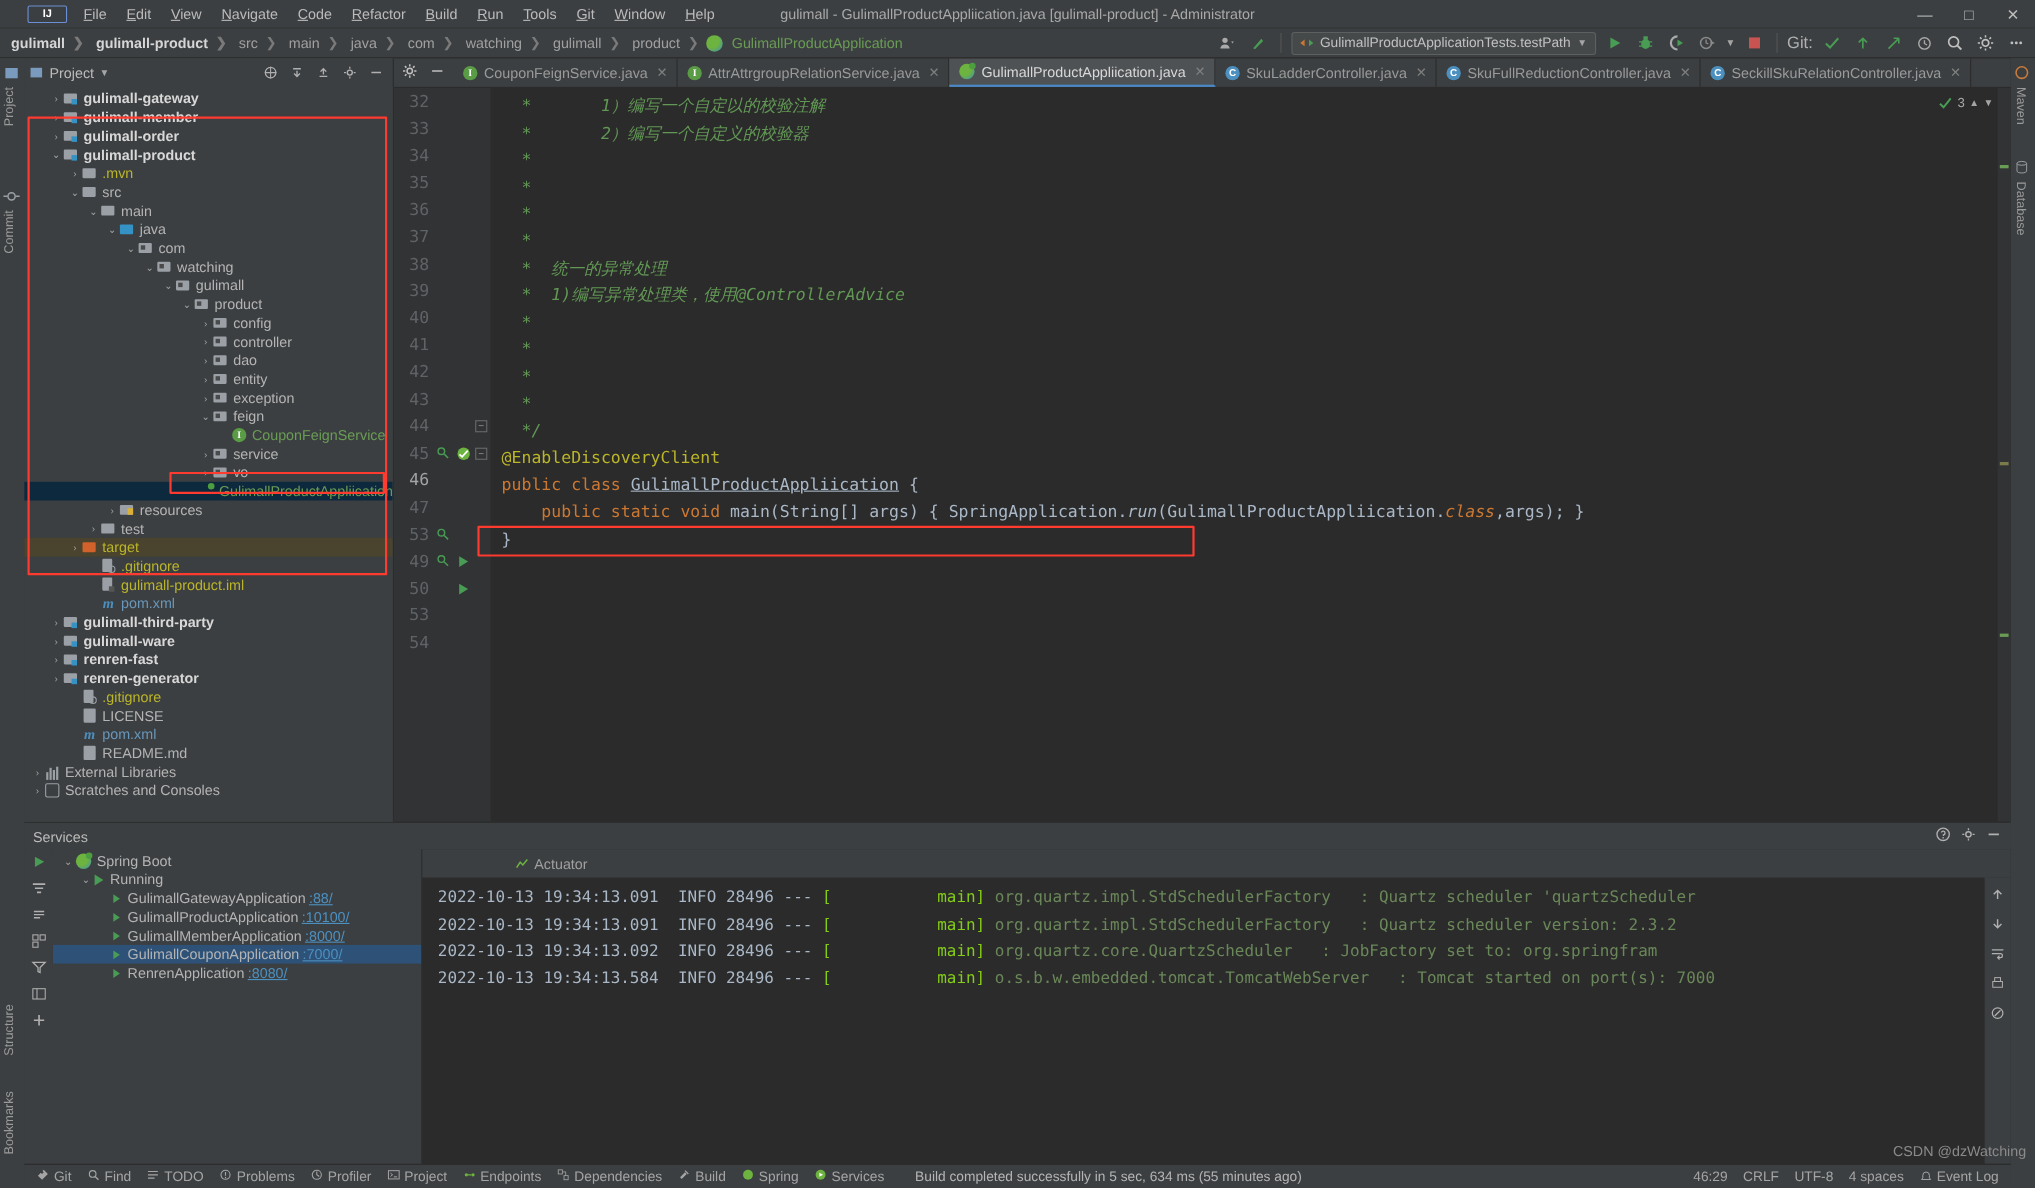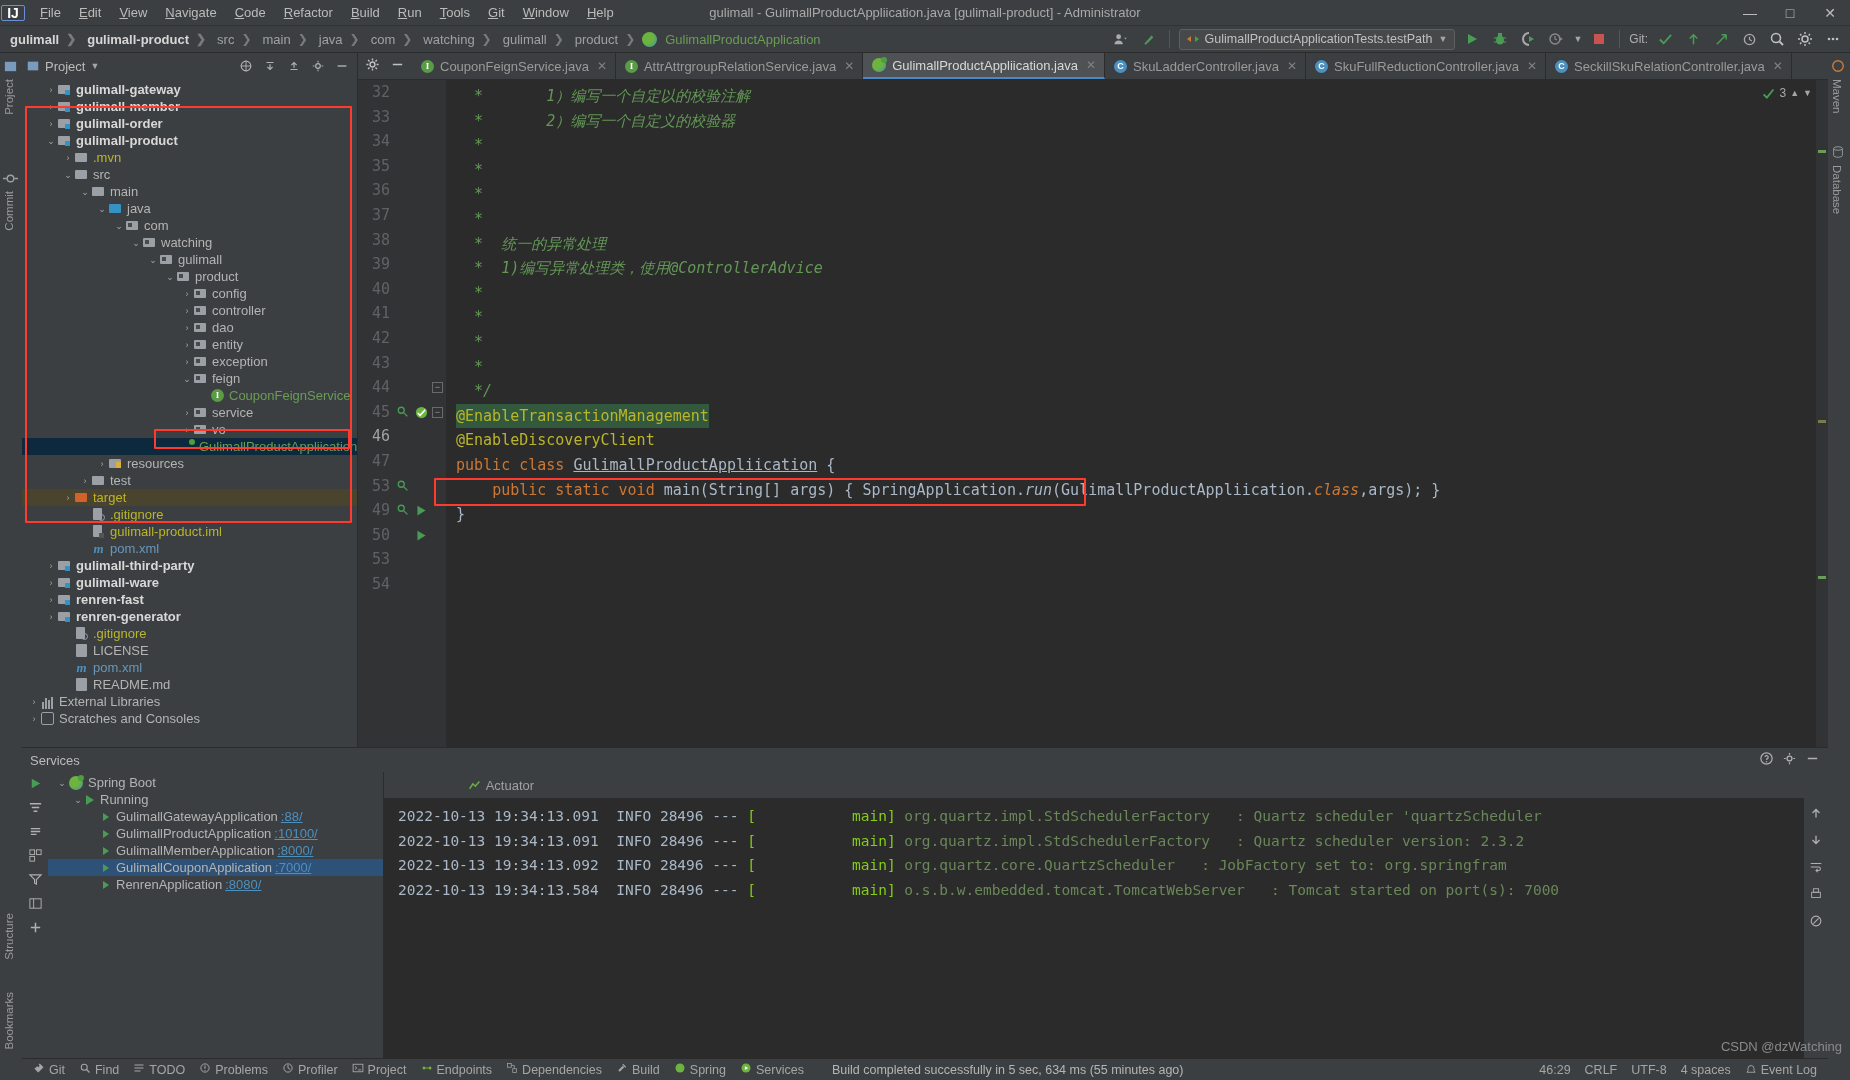--- a/index.html
+++ b/index.html
@@ -2,23 +2,23 @@
 <html><head>
 <meta charset="utf-8">
 <style>
   * { box-sizing: border-box; margin:0; padding:0; }
   html,body { width:1850px; height:1080px; overflow:hidden; background:#3c3f41; }
   body { font-family:"Liberation Sans", sans-serif; font-size:13px; color:#bbbbbb; }
 
   
   .titlebar { height:26px; background:#3c3f41; display:flex; align-items:center;
               border-bottom:1px solid #323232; position:relative; }
-  .ij-logo { width:24px; height:16px; margin:0 6px 0 1px; background:#3c3f41;
+  .ij-logo { width:36px; height:16px; margin:0 6px 0 25px; background:#3c3f41;
              border:1px solid #6b8fd6; border-radius:2px; color:#ffffff;
-             font-size:14px; line-height:14px; text-align:center; font-weight:bold;
+             font-size:10px; line-height:14px; text-align:center; font-weight:bold;
              font-family:"Liberation Sans", sans-serif; }
   .menu { display:flex; align-items:center; gap:0px; }
   .menu-item { padding:3px 9px; font-size:13px; color:#bbbbbb; white-space:nowrap; }
   .title-text { position:absolute; left:0; right:0; text-align:center; font-size:13px;
                 color:#a9a9a9; pointer-events:none; }
   .win-btns { margin-left:auto; display:flex; align-items:center; z-index:2; }
   .win-btn { width:40px; height:26px; display:flex; align-items:center; justify-content:center;
              color:#bbbbbb; font-size:14px; }
 
   
@@ -305,21 +305,21 @@
           <path d="M11 6 L15 8 L11 10 Z" fill="#8a8a8a"></path>
         </svg>
     </div>
     <span class="chev">▼</span>
     <div class="icon-btn">
       <svg width="14" height="14" viewBox="0 0 14 14">
           <rect x="2" y="2" width="10" height="10" fill="#c75450"></rect>
         </svg>
     </div>
     <div class="sep-v"></div>
-    <span style="font-size:12px;color:#b0b0b0;">Git:</span>
+    <span style="font-size:15px;color:#b0b0b0;">Git:</span>
     <div class="icon-btn">
       <svg width="15" height="15" viewBox="0 0 16 16">
           <path d="M2 8 L6 12 L14 3" stroke="#499c54" stroke-width="2" fill="none"></path>
         </svg>
     </div>
     <div class="icon-btn">
       <svg width="15" height="15" viewBox="0 0 16 16">
           <path d="M8 13 V3 M4 7 L8 3 L12 7" stroke="#499c54" stroke-width="1.6" fill="none"></path>
         </svg>
     </div>
@@ -775,21 +775,20 @@
               <div class="cl"><span class="cmt">  *</span></div>
               <div class="cl"><span class="cmt">  *</span></div>
               <div class="cl"><span class="cmt">  *</span></div>
               <div class="cl"><span class="cmt">  * </span><span class="cmt italic"> 统一的异常处理</span></div>
               <div class="cl"><span class="cmt">  * </span><span class="cmt italic"> 1)编写异常处理类，使用@ControllerAdvice</span></div>
               <div class="cl"><span class="cmt">  * </span></div>
               <div class="cl"><span class="cmt">  *</span></div>
               <div class="cl"><span class="cmt">  *</span></div>
               <div class="cl"><span class="cmt">  *</span></div>
               <div class="cl"><span class="cmt">  */</span></div>
-              <div class="cl"><span class="anno hl-green">@EnableTransactionManagement</span></div>
               <div class="cl"><span class="anno">@EnableDiscoveryClient</span></div>
               <div class="cl"><span class="kw">public class </span><span class="cls underl">GulimallProductAppliication</span><span class="plain"> {</span></div>
               <div class="cl"><span class="plain">    </span><span class="kw">public static </span><span class="kw">void </span><span class="cls">main</span><span class="plain">(String[] args) { </span><span class="plain">SpringApplication.</span><span class="cls italic">run</span><span class="plain">(GulimallProductAppliication.</span><span class="kw italic">class</span><span class="plain">,args); }</span></div>
               <div class="cl"><span class="plain">}</span></div>
               <div class="cl"><span class="plain"></span></div>
             </div>
           <div class="inspect-badge">
             <svg width="13" height="13" viewBox="0 0 16 16">
                 <path d="M2 9 L6 13 L14 3" stroke="#499c54" stroke-width="2.2" fill="none"></path>
               </svg>

